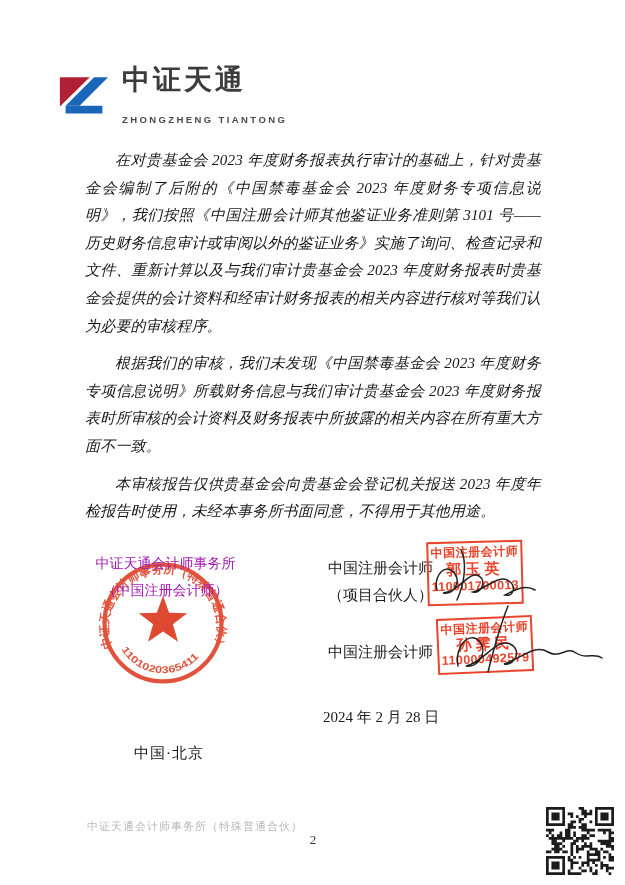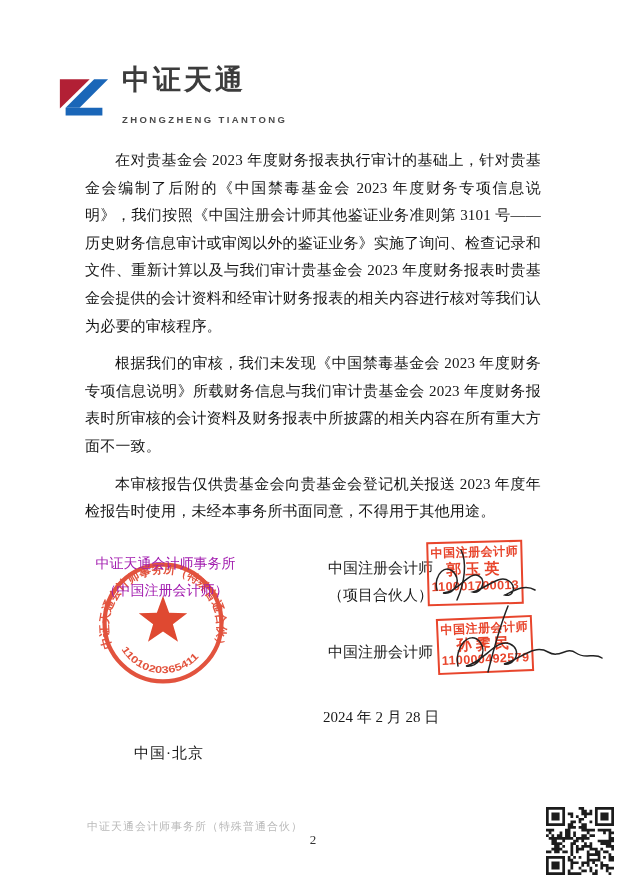--- a/index.html
+++ b/index.html
@@ -1,31 +1,31 @@
 <!DOCTYPE html>
 <html><head>
 <meta charset="utf-8">
 <style>
   html,body{margin:0;padding:0;background:#ffffff;}
   .page{
     position:relative;width:625px;height:885px;background:#ffffff;overflow:hidden;
     font-family:"Liberation Serif","DejaVu Serif",serif;color:#1a1a1a;
   }
   
-  .logo{position:absolute;left:58px;top:64px;display:flex;align-items:flex-end;gap:12px;}
+  .logo{position:absolute;left:58px;top:64px;display:flex;align-items:center;gap:12px;}
   .logo-mark{width:52px;height:56px;}
   .logo-text{display:flex;flex-direction:column;}
   .logo-cn{font-family:"Liberation Sans","DejaVu Sans",sans-serif;font-weight:bold;
     font-size:28px;letter-spacing:3px;color:#3c3c3c;line-height:32px;}
   .logo-en{font-family:"Liberation Sans","DejaVu Sans",sans-serif;font-weight:bold;
     font-size:9.5px;letter-spacing:2.4px;color:#4a4a4a;margin-top:18px;}
   
   .body-text{position:absolute;left:85px;top:147px;width:456px;
     font-size:15px;line-height:27.6px;text-align:justify;letter-spacing:0.2px;color:#161616;}
-  .body-text p{margin:0 0 10px 0;text-indent:2em;}
+  .body-text p{margin:0 0 10px 0;text-indent:2em;font-style:italic;}
   
   .firm-name-block{position:absolute;left:88px;top:550px;width:155px;text-align:center;
     font-size:14px;line-height:27px;color:#a21caf;z-index:3;}
   .seal{position:absolute;left:97px;top:557px;width:132px;height:132px;z-index:2;opacity:0.92;}
   .location{position:absolute;left:134px;top:744px;font-size:15px;letter-spacing:1px;}
   .cpa1-label{position:absolute;left:328px;top:555px;width:110px;text-align:left;
     font-size:15px;line-height:27px;}
   .cpa2-label{position:absolute;left:328px;top:643px;font-size:15px;}
   .stamp{position:absolute;border:2.5px solid #e8452c;color:#e8452c;text-align:center;
     font-family:"Liberation Sans","DejaVu Sans",sans-serif;font-weight:bold;

